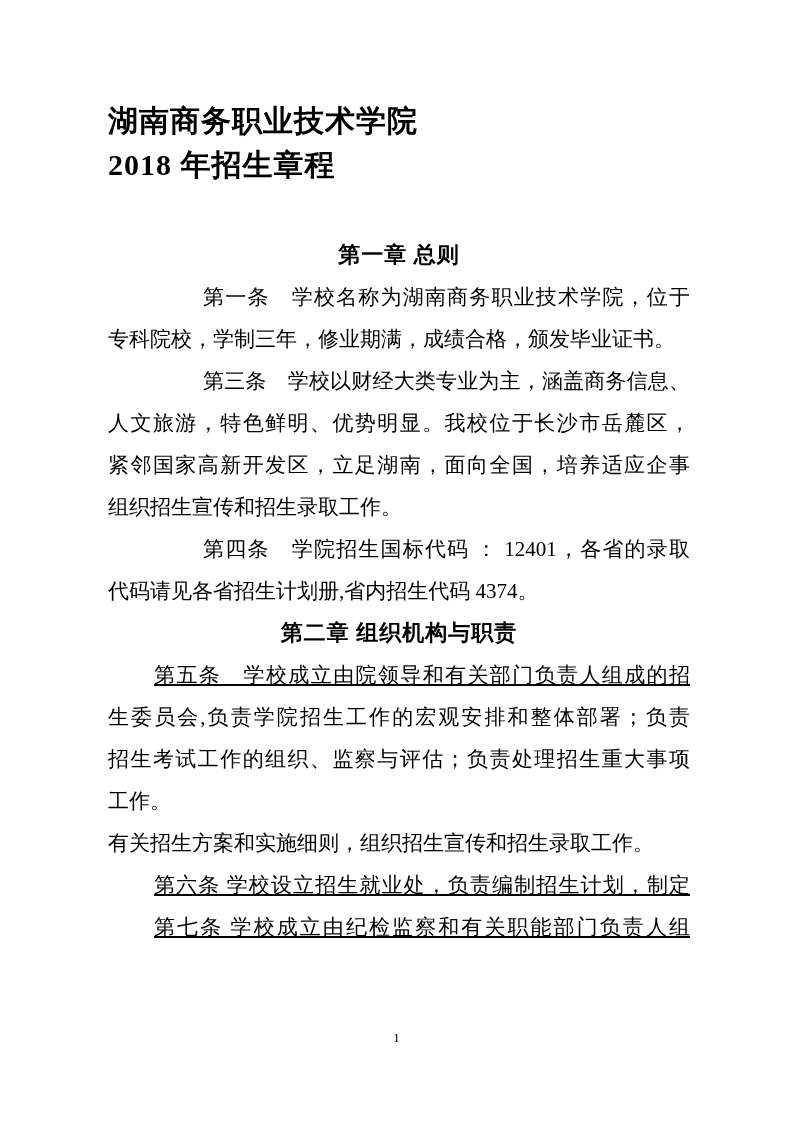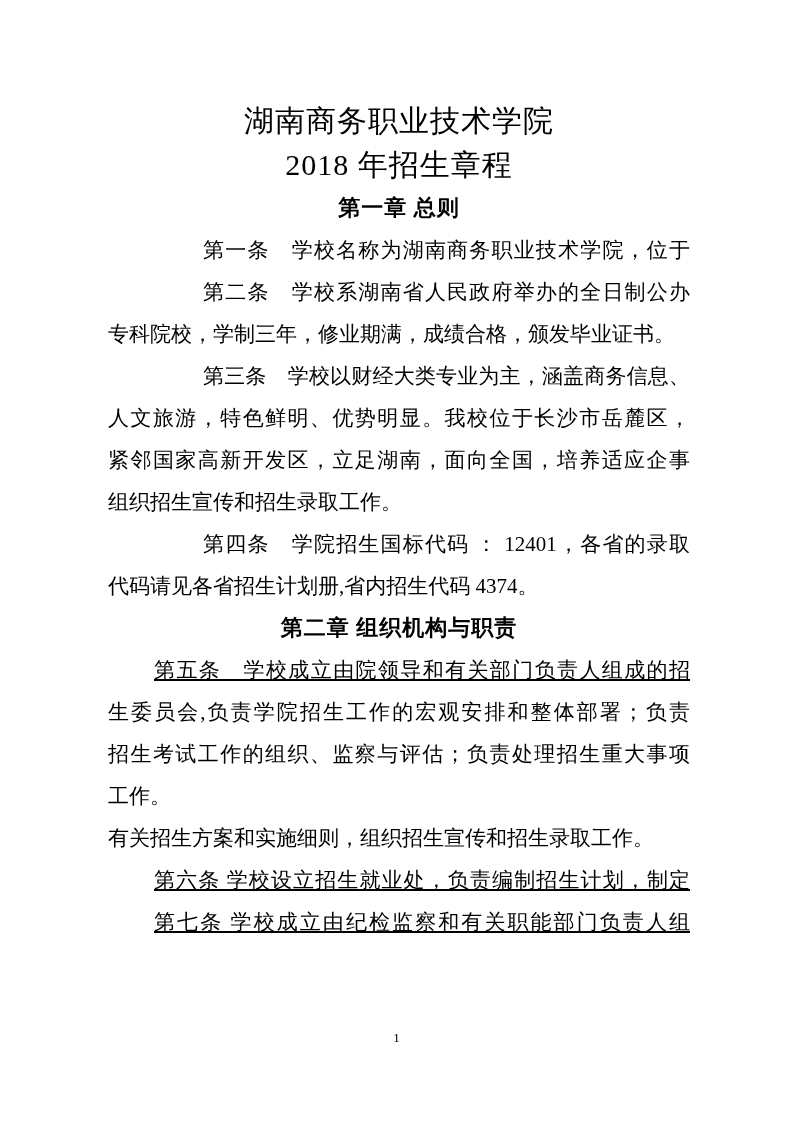--- a/index.html
+++ b/index.html
@@ -17,35 +17,36 @@
     font-family: "Liberation Serif", "DejaVu Serif", serif;
   }
   .content {
     position: absolute;
     left: 108px;
     top: 0;
     width: 582px;
   }
   .doc-title {
     padding-top: 99px;
-    text-align: center;
-    font-weight: normal;
+    text-align: left;
+    font-weight: bold;
     font-size: 30px;
     line-height: 44px;
     letter-spacing: 1px;
   }
   .chapter-heading {
     margin: 0;
     font-weight: bold;
     font-size: 22px;
     line-height: 42px;
     text-align: center;
     letter-spacing: 1px;
   }
   #doc-body > .chapter-heading:first-child {
+    margin-top: 47px;
   }
   .article {
     margin: 0;
     font-size: 21px;
     line-height: 42px;
   }
   .text-line {
     display: block;
     text-align: justify;
     text-align-last: justify;
@@ -76,21 +77,20 @@
     <div class="doc-title">
       <div class="title-line">湖南商务职业技术学院</div>
       <div class="title-line">2018 年招生章程</div>
     </div>
     <div id="doc-body">
         <div class="chapter-heading">第一章 总则</div>
         <p class="article">
           <span class="text-line first-lg">第一条　学校名称为湖南商务职业技术学院，位于</span>
         </p>
         <p class="article">
-          <span class="text-line first-lg">第二条　学校系湖南省人民政府举办的全日制公办</span>
           <span class="text-line last-line">专科院校，学制三年，修业期满，成绩合格，颁发毕业证书。</span>
         </p>
         <p class="article">
           <span class="text-line first-lg">第三条　学校以财经大类专业为主，涵盖商务信息、</span>
           <span class="text-line">人文旅游，特色鲜明、优势明显。我校位于长沙市岳麓区，</span>
           <span class="text-line">紧邻国家高新开发区，立足湖南，面向全国，培养适应企事</span>
           <span class="text-line last-line">组织招生宣传和招生录取工作。</span>
         </p>
         <p class="article">
           <span class="text-line first-lg">第四条　学院招生国标代码 ： 12401，各省的录取</span>

